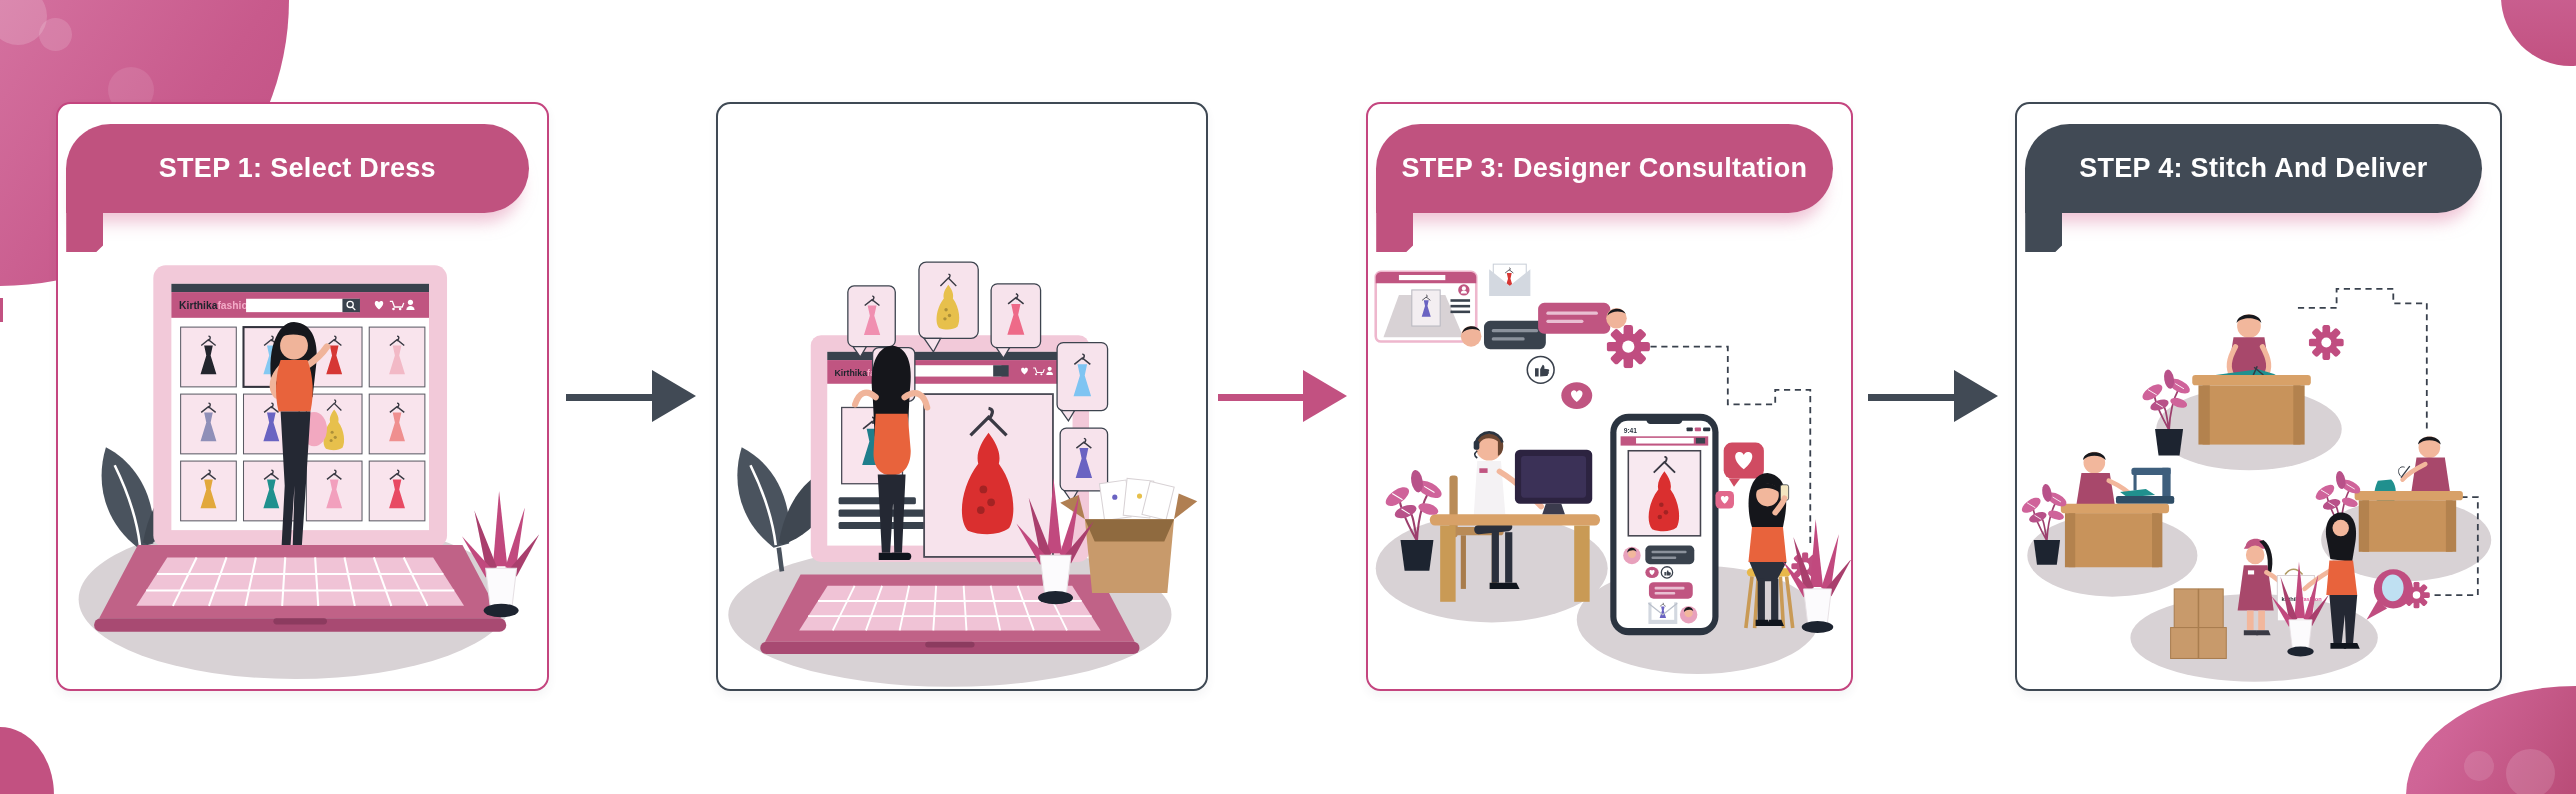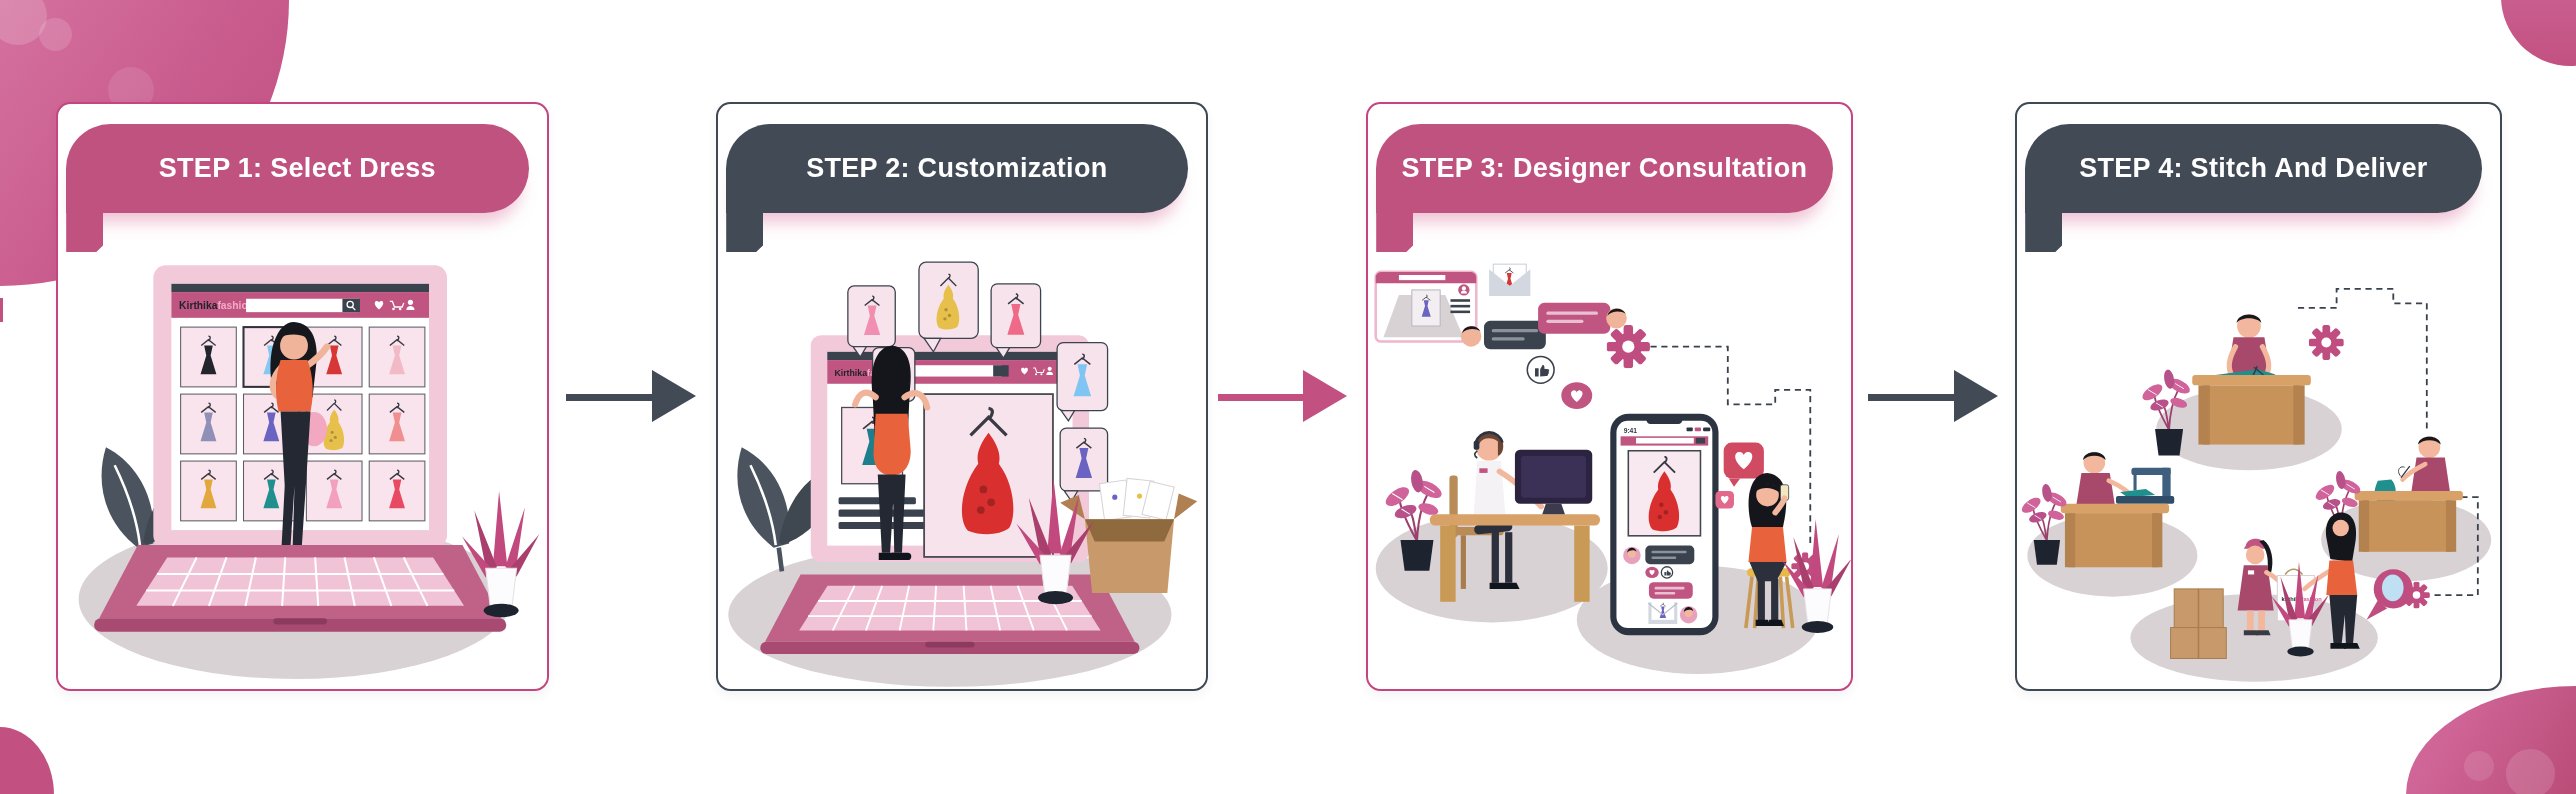--- a/index.html
+++ b/index.html
@@ -238,23 +238,20 @@
       <use href="#spiky-plant" transform="translate(860,600)"></use>
     </svg>
   </div>
 
   <div class="arrow arrow-dark">
     <div class="arrow-shaft" style="left:566px;width:88px;"></div>
     <div class="arrow-head" style="left:652px;"></div>
   </div>
 
   <div class="card card2 dark">
-    <div class="bubble">
-      <div class="bubble-label">STEP 2: Customization</div>
-    </div>
     <svg class="illu" viewBox="0 0 947 840">
       <ellipse cx="450" cy="690" rx="430" ry="140" fill="#d8d2d5"></ellipse>
       <use href="#dark-leaf" transform="translate(118,560)"></use>
       <g>
         <rect x="180" y="148" width="540" height="440" rx="20" fill="#f2c9d9"></rect>
         <rect x="212" y="180" width="476" height="376" fill="#ffffff"></rect>
         <rect x="212" y="180" width="476" height="16" fill="#39424d"></rect>
         <rect x="212" y="196" width="476" height="46" fill="#c05581"></rect>
         <text x="226" y="226" font-size="17" font-weight="bold"><tspan fill="#1d232c">Kirthika</tspan><tspan fill="#f3abc7">fashion</tspan></text>
         <rect x="350" y="206" width="200" height="22" fill="#ffffff"></rect>

